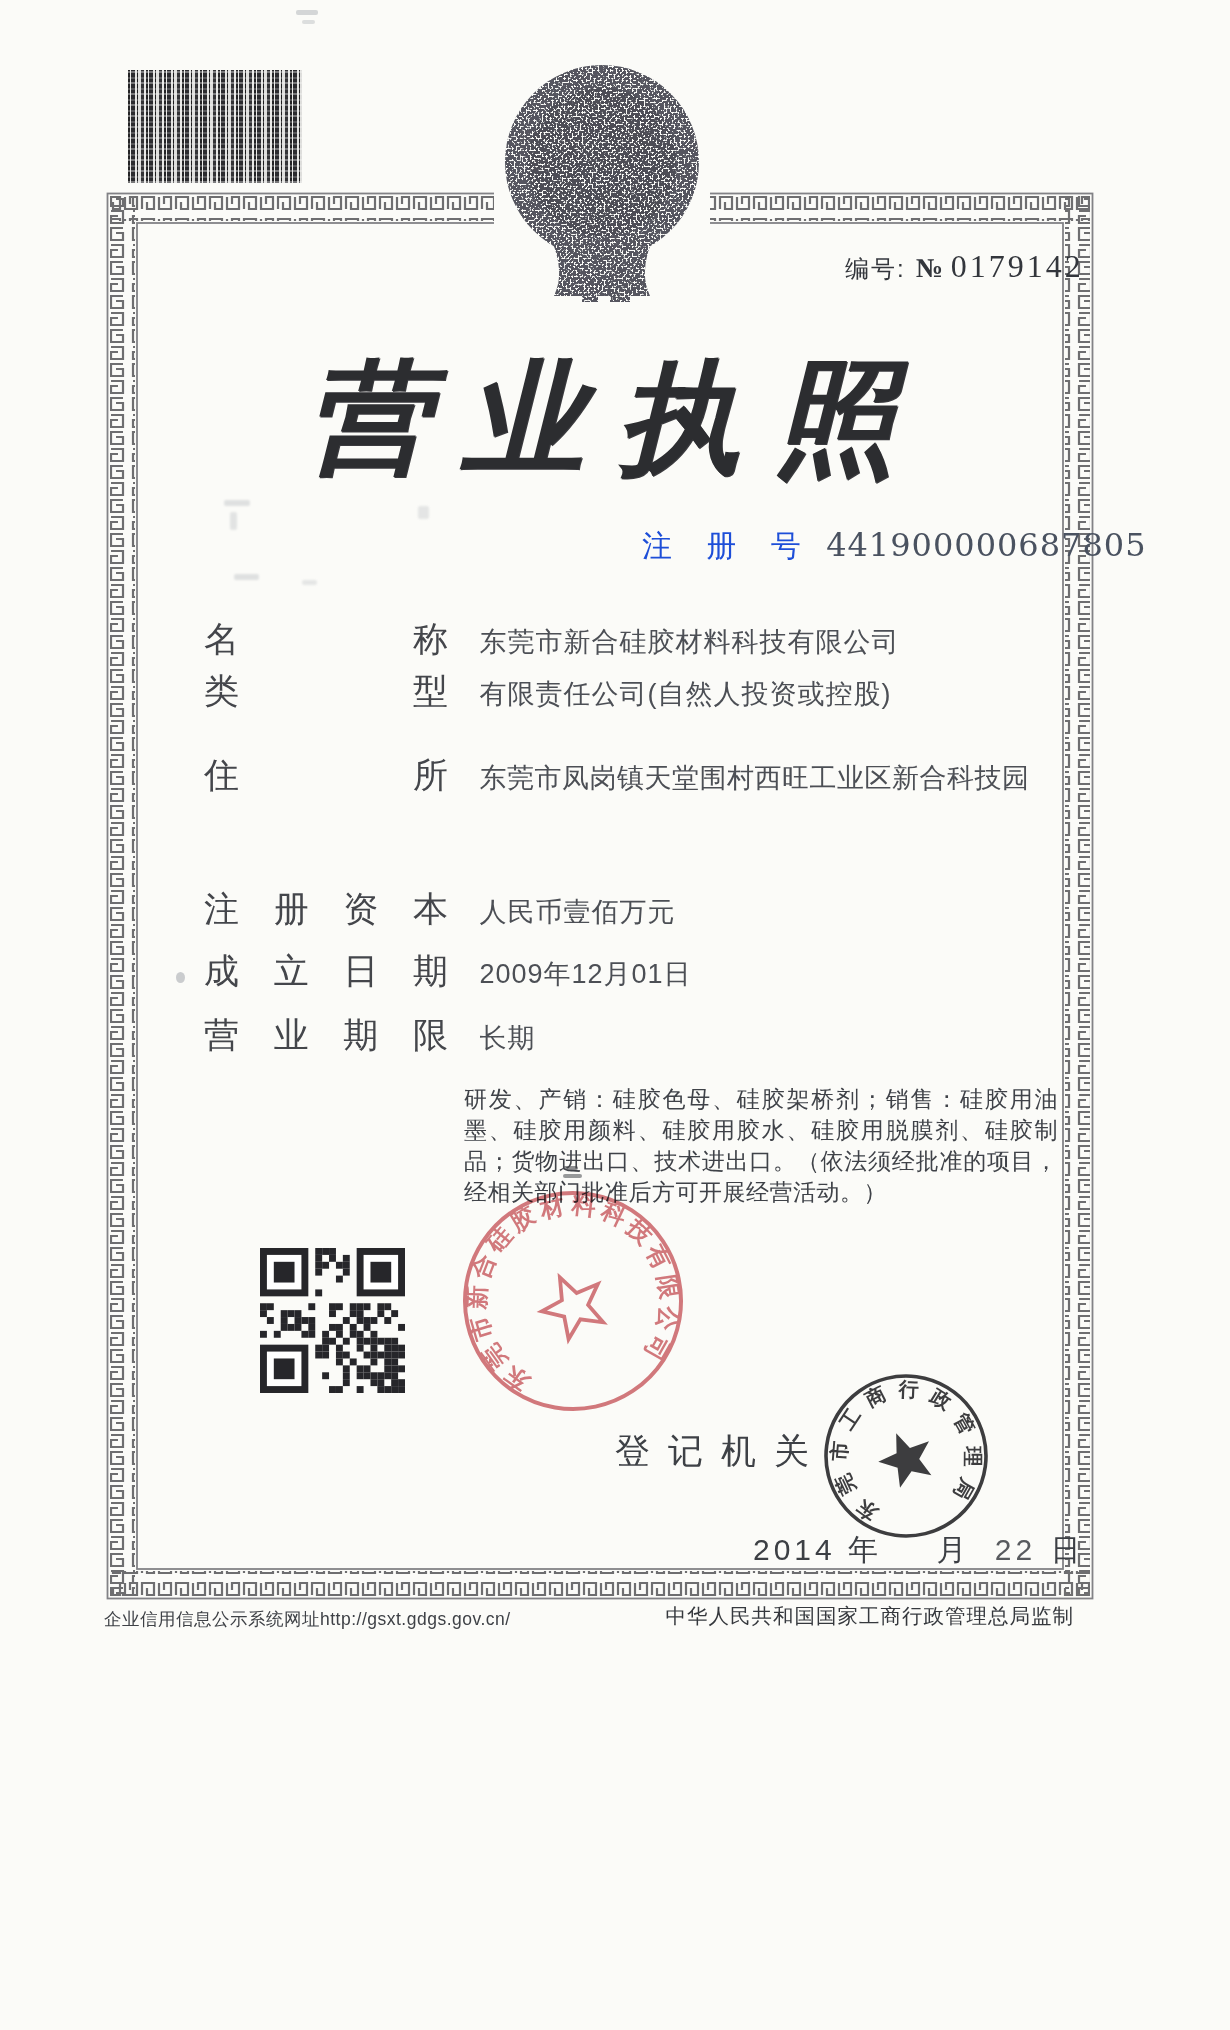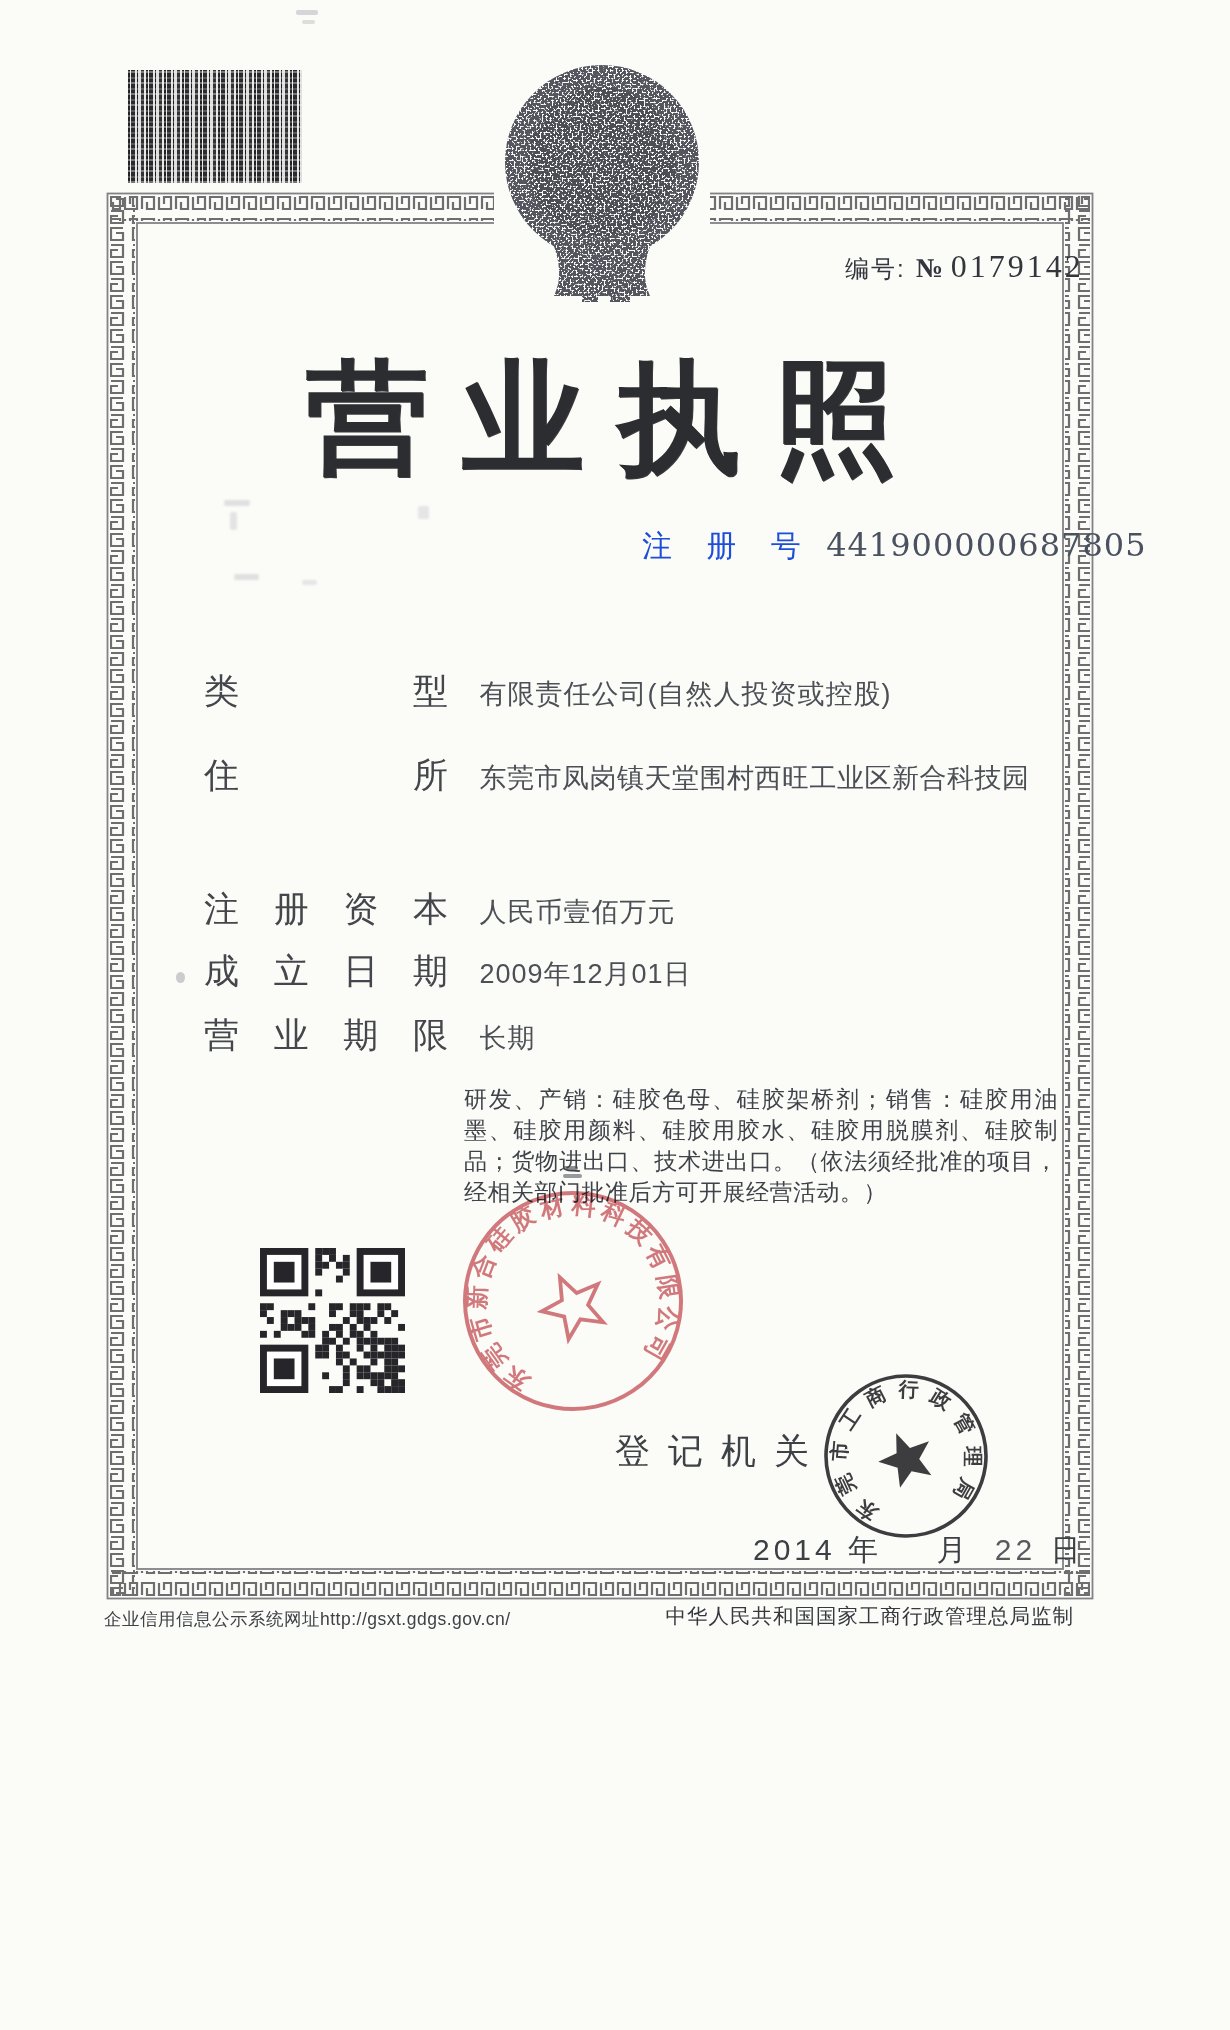--- a/index.html
+++ b/index.html
@@ -20,21 +20,21 @@
   
   .emblem{left:494px;top:60px;}
 
   
   .serial{left:845px;top:248px;font-size:24px;color:#33363c;letter-spacing:2px;white-space:nowrap;}
   .serial .no{font-family:"Liberation Serif",serif;font-weight:bold;font-size:27px;margin:0 6px 0 10px;}
   .serial .digits{font-family:"Liberation Serif",serif;font-size:32px;letter-spacing:3px;}
 
   
   .title{left:306px;top:338px;font-size:122px;font-weight:900;letter-spacing:34px;
-         color:#2c2d30;white-space:nowrap;text-shadow:1px 1px 0 #3a3a3e;}
+         color:#2c2d30;white-space:nowrap;text-shadow:1px 1px 0 #3a3a3e;font-style:italic;}
 
   
   .regno{left:622px;top:526px;white-space:nowrap;color:#4a4f58;}
   .regno .rl{font-size:30px;letter-spacing:13px;color:#1d4ed8;margin-left:20px;}
   .regno .rn{font-family:"DejaVu Serif",serif;font-size:32px;letter-spacing:1px;margin-left:8px;color:#4a5260;}
 
   
   .row{position:absolute;left:204px;width:900px;white-space:nowrap;}
   .flabel{display:inline-block;width:244px;font-size:35px;font-weight:500;color:#44464b;
           text-align:justify;text-align-last:justify;text-justify:inter-character;vertical-align:top;}
@@ -116,20 +116,24 @@
     <span>编号:</span><span class="no">№</span><span class="digits">0179142</span>
   </div>
 
   <div class="abs title">营业执照</div>
 
   <div class="abs regno">
     <span class="rl">注 册 号</span>
     <span class="rn">441900000687805</span>
   </div>
 
+  <div class="row" style="top:616px">
+    <span class="flabel">名称</span>
+    <span class="fvalue">东莞市新合硅胶材料科技有限公司</span>
+  </div>
   <div class="row" style="top:668px">
     <span class="flabel">类型</span>
     <span class="fvalue">有限责任公司(自然人投资或控股)</span>
   </div>
   <div class="row" style="top:752px">
     <span class="flabel">住所</span>
     <span class="fvalue" style="letter-spacing:.5px">东莞市凤岗镇天堂围村西旺工业区新合科技园</span>
   </div>
   <div class="row" style="top:886px">
     <span class="flabel">注册资本</span>

